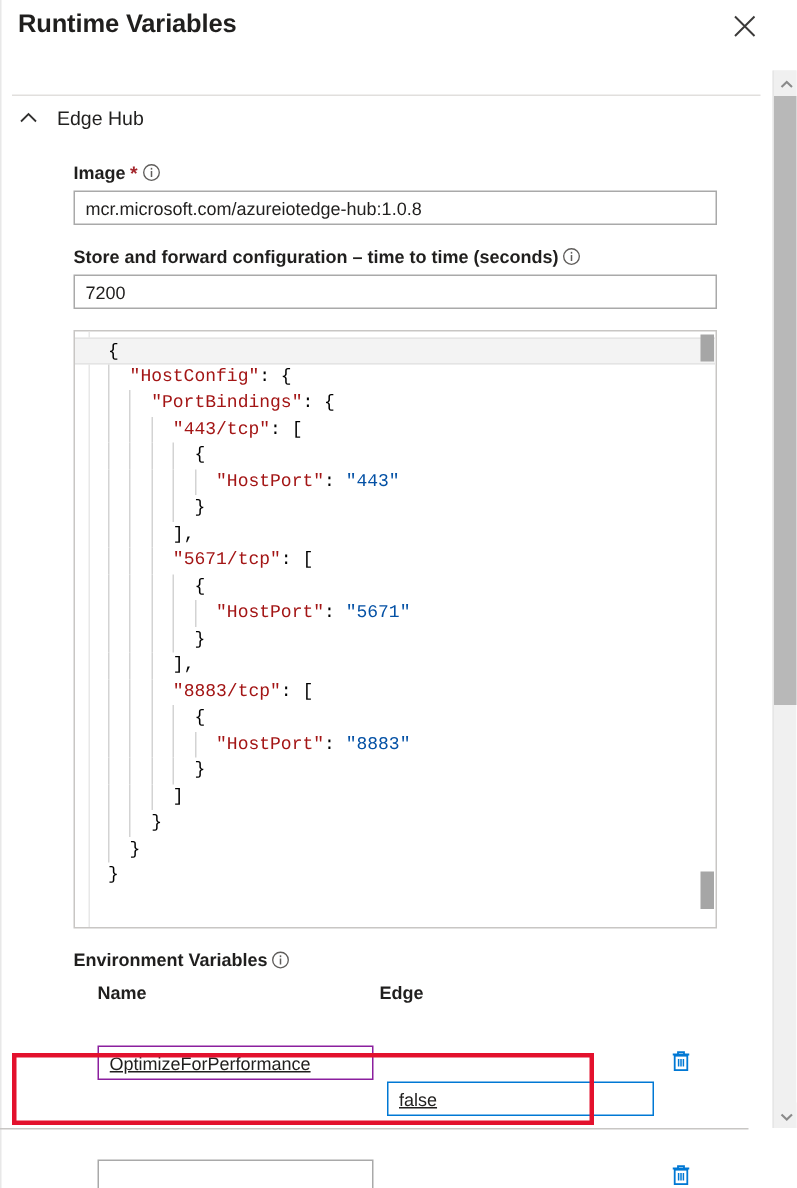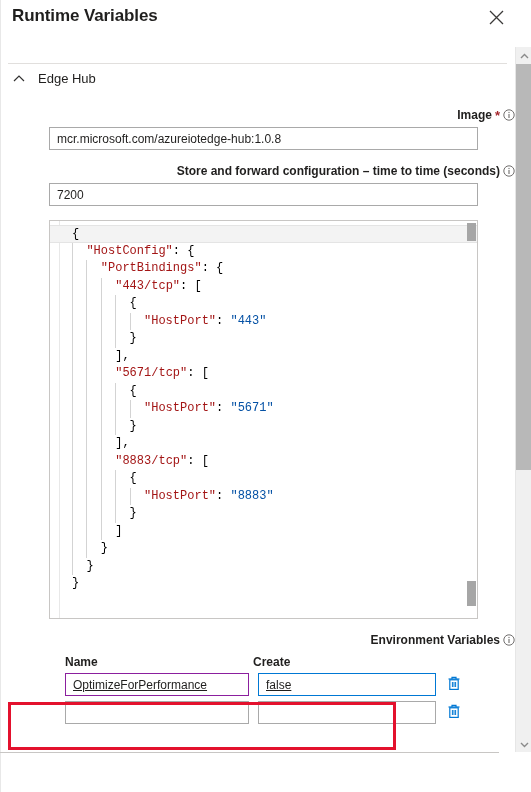--- a/index.html
+++ b/index.html
@@ -47,21 +47,20 @@
   .chevron { width: 14px; height: 14px; display: block; }
   .section-title { font-size: 13px; color: #201f1e; }
 
   
   .form { position: absolute; left: 49px; top: 108px; right: 0; }
 
   .field-label {
     font-size: 12px; font-weight: bold; color: #201f1e;
     display: flex; align-items: center; gap: 3px;
     margin-bottom: 5px;
-    justify-content: flex-end;
   }
   .req-star { color: #a4262c; font-weight: bold; font-size: 13px; line-height: 1; }
   .info-icon { display: inline-block; width: 12px; height: 12px; vertical-align: -1px; }
 
   .text-input {
     display: block;
     width: 429px; height: 23px;
     border: 1px solid #a9a9a9;
     background: #ffffff;
     font-family: "Liberation Sans", sans-serif;
@@ -129,21 +128,21 @@
   .env-row { display: flex; align-items: center; gap: 9px; margin-bottom: 5px; }
   .env-input {
     height: 23px;
     border: 1px solid #a9a9a9;
     background: #ffffff;
     font-family: "Liberation Sans", sans-serif;
     font-size: 12px; color: #201f1e;
     padding: 0 7px; outline: none;
   }
   .env-input.name { width: 184px; }
-  .env-input.value { width: 178px; }
+  .env-input.value { width: 178px; margin-top: 48px; }
   .env-input.name.focus-name { border: 1px solid #8b1f9e; }
   .env-input.value.focus-value { border: 1px solid #0078d4; }
   .trash-btn {
     width: 18px; height: 20px; border: none; background: transparent;
     cursor: pointer; padding: 0; display: flex; align-items: center; justify-content: center;
   }
 
   .env-offset { padding-left: 16px; text-decoration: underline; }
 
   
@@ -274,21 +273,21 @@
           <svg width="12" height="12" viewBox="0 0 12 12" aria-hidden="true">
             <circle cx="6" cy="6" r="5.2" fill="none" stroke="#605e5c" stroke-width="0.9"></circle>
             <rect x="5.5" y="5" width="1" height="4" fill="#605e5c"></rect>
             <rect x="5.5" y="2.9" width="1" height="1.2" fill="#605e5c"></rect>
           </svg>
         </span>
       </div>
 
       <div class="env-head-row">
         <div class="env-col-head env-col-name">Name</div>
-        <div class="env-col-head env-col-value">Create</div>
+        <div class="env-col-head env-col-value">Edge</div>
       </div>
 
       <div class="env-rows env-offset" id="env-rows">
           <div class="env-row">
             <input type="text" class="env-input name focus-name" placeholder="" value="OptimizeForPerformance" style="">
             <input type="text" class="env-input value focus-value" placeholder="" value="false" style="">
             <button class="trash-btn">
               <span><svg width="14" height="16" viewBox="0 0 14 16" aria-hidden="true">
                   <path d="M1.5 4 h11" stroke="#0078d4" stroke-width="1.2"></path>
                   <path d="M5 4 V2.4 h4 V4" stroke="#0078d4" stroke-width="1.2" fill="none"></path>

